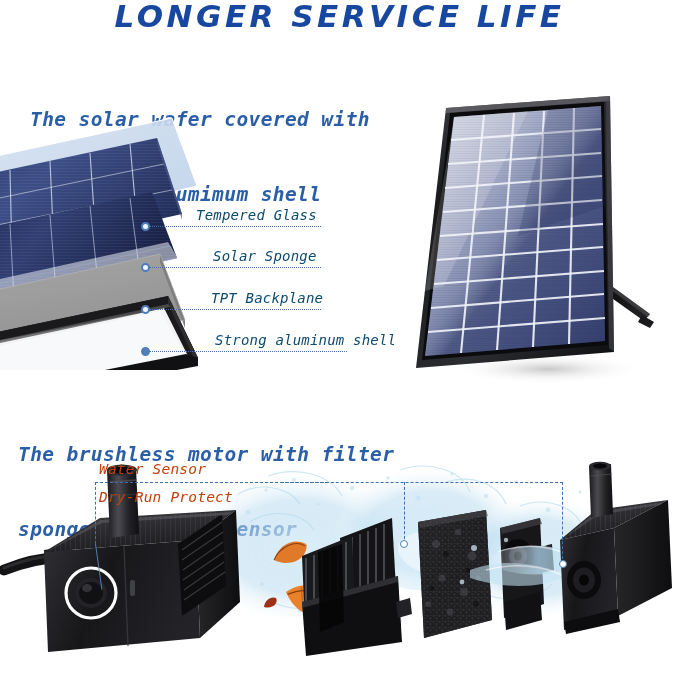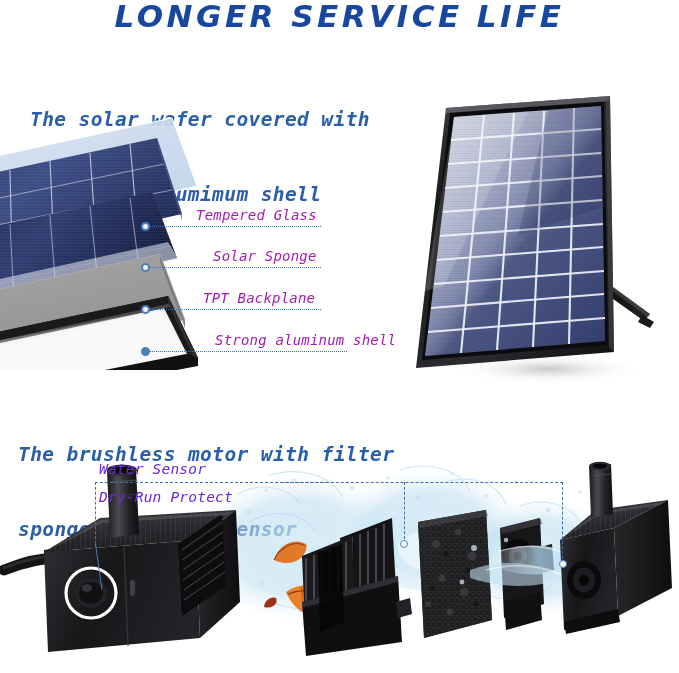--- a/index.html
+++ b/index.html
@@ -62,21 +62,21 @@
     position: absolute;
     height: 30px;
   }
   .layer-callout .lbl {
     position: absolute;
     left: 55px;
     bottom: 7px;
     font-family: "DejaVu Sans Mono", monospace;
     font-style: italic;
     font-size: 14px;
-    color: #a21caf;
+    color: #0c4a6e;
     white-space: nowrap;
     letter-spacing: 0.2px;
   }
   .layer-callout .leader {
     position: absolute;
     left: 8px;
     bottom: 3px;
     height: 0;
     border-top: 1.4px dotted #3f6fad;
   }
@@ -94,21 +94,21 @@
     background: #4f7fb8;
     border-color: #4f7fb8;
   }
   #callout-glass     { left: 141px; top: 200px; }
   #callout-glass     .leader { width: 172px; }
   #callout-wafer     { left: 141px; top: 241px; }
   #callout-wafer     .leader { width: 172px; }
   #callout-wafer     .lbl { left: 72px; }
   #callout-tpt       { left: 141px; top: 283px; }
   #callout-tpt       .leader { width: 172px; }
-  #callout-tpt       .lbl { left: 62px; }
+  #callout-tpt       .lbl { left: 70px; }
   #callout-shell     { left: 141px; top: 325px; }
   #callout-shell     .leader { width: 198px; }
   #callout-shell     .lbl { left: 42px; margin-left: 32px; }
 
   
   #panel-photo {
     position: absolute;
     left: 398px; top: 86px;
     width: 282px; height: 300px;
   }
@@ -119,21 +119,21 @@
     left: 0px; top: 452px;
     width: 679px; height: 221px;
   }
 
   
   .bracket-label {
     position: absolute;
     font-family: "DejaVu Sans Mono", monospace;
     font-style: italic;
     font-size: 14.5px;
-    color: #6d28d9;
+    color: #c2410c;
     white-space: nowrap;
     letter-spacing: 0.2px;
   }
   #label-water-sensor   { left: 99px;  top: 461px; }
   #label-dry-run        { left: 99px;  top: 489px; }
   #label-filter-sponge  { left: 285px; top: 461px; }
 
   .bracket {
     position: absolute;
     box-sizing: border-box;

